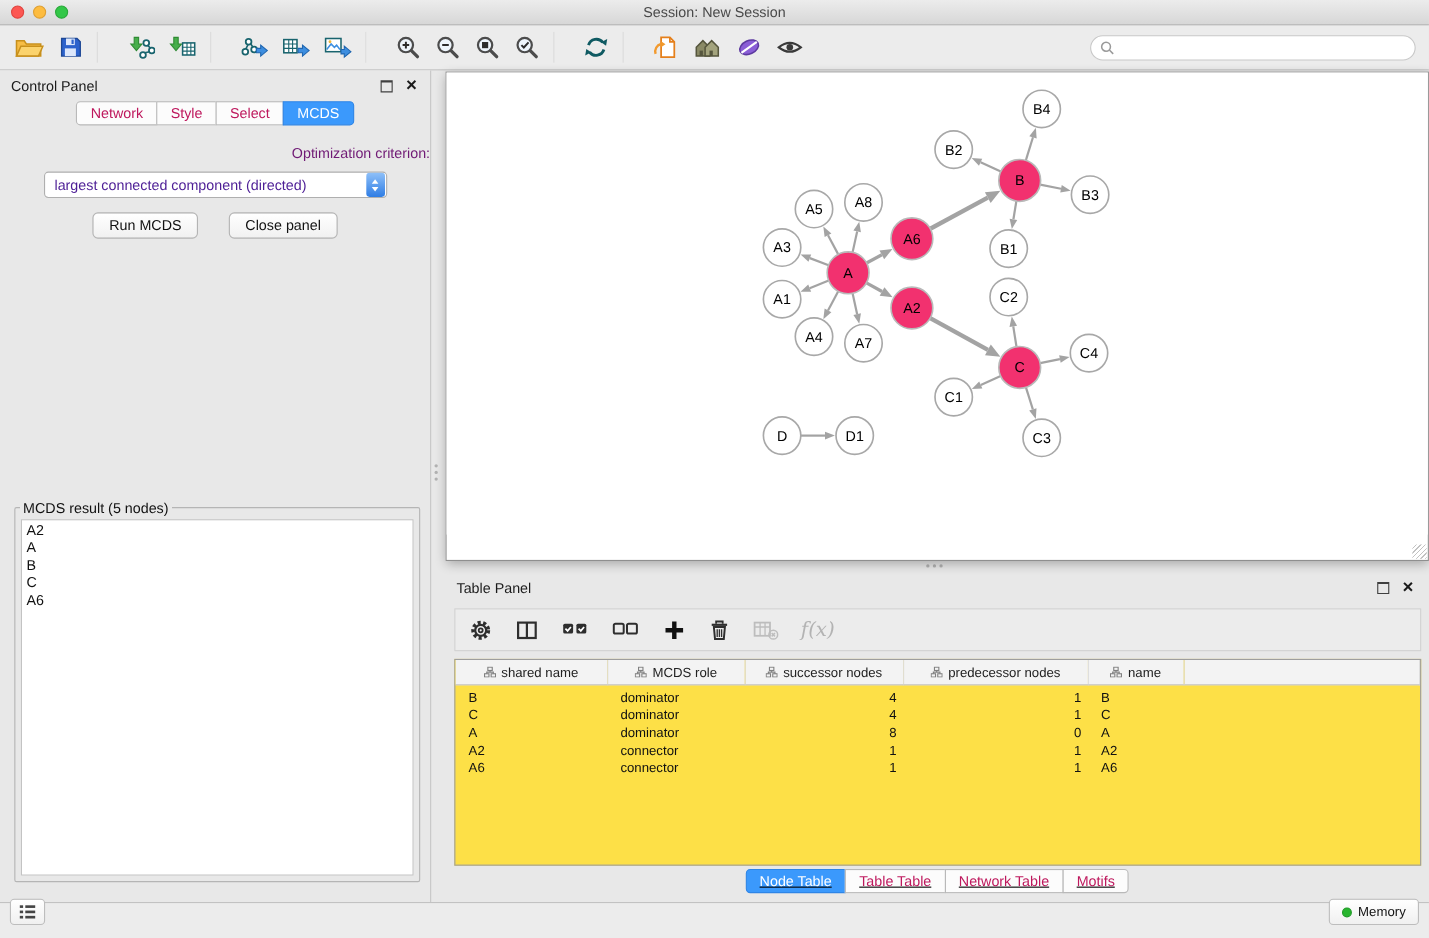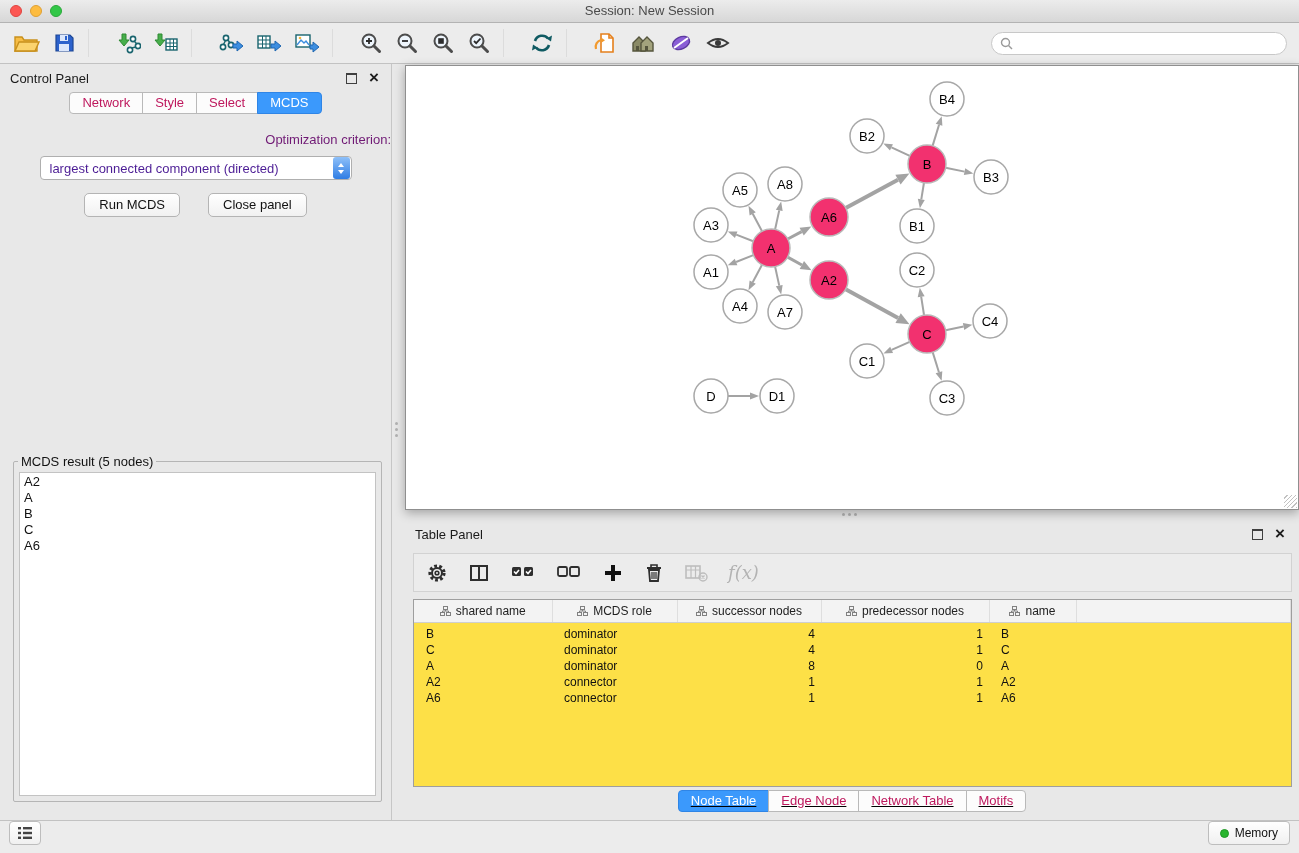--- a/index.html
+++ b/index.html
@@ -54,21 +54,21 @@
   .fx{font-family:"DejaVu Serif","Liberation Serif",serif;font-style:italic;color:#b3b3b3;font-size:18px;}
   .table-wrap{position:absolute;left:413px;top:599px;width:879px;height:188px;background:#fde047;border:1px solid #9e9e9e;overflow:hidden;box-sizing:border-box;}
   table.node-table{border-collapse:collapse;table-layout:fixed;width:100%;}
   table.node-table th{background:#f3f3f3;border-bottom:1px solid #cfcfcf;border-right:1px solid #dedede;height:20px;font-weight:400;font-size:12px;color:#222;text-align:center;white-space:nowrap;overflow:hidden;}
   table.node-table th .hlabel{margin-left:5px;}
   table.node-table td{font-size:12px;height:16px;color:#111;padding:0 0 0 12px;white-space:nowrap;overflow:hidden;}
   table.node-table td.num{text-align:right;padding:0 6px 0 0;}
   table.node-table tr.first td{padding-top:3px;}
   .tp-tabs{position:absolute;left:405px;top:790px;width:894px;display:flex;justify-content:center;text-decoration:underline;}
   
-  .statusbar{position:absolute;left:0;bottom:0;width:100%;height:33px;background:#ececec;border-top:1px solid #c2c2c2;display:flex;align-items:flex-start;padding:0 9px;box-sizing:border-box;margin-top:34px;}
+  .statusbar{position:absolute;left:0;bottom:0;width:100%;height:33px;background:#ececec;border-top:1px solid #c2c2c2;display:flex;align-items:flex-end;padding:12px 9px;box-sizing:border-box;margin-top:34px;}
   .sb-btn{width:30px;height:22px;border:1px solid #bdbdbd;border-radius:4px;background:linear-gradient(#ffffff,#f0f0f0);display:flex;align-items:center;justify-content:center;}
   .memory-btn{margin-left:auto;height:22px;border:1px solid #bdbdbd;border-radius:4px;background:linear-gradient(#ffffff,#f0f0f0);display:flex;align-items:center;gap:6px;padding:0 11px;font-size:12px;color:#111;}
   .mem-dot{width:9px;height:9px;border-radius:50%;background:#28b52e;border:1px solid #1d9824;box-sizing:border-box;}
   
   .vdots{position:absolute;left:395px;top:422px;display:flex;flex-direction:column;gap:3px;}
   .hdots{position:absolute;left:842px;top:513px;display:flex;gap:3px;}
   .vdots i,.hdots i{width:3px;height:3px;border-radius:50%;background:#b2b2b2;display:block;}
 </style>
 </head>
 <body>
@@ -495,21 +495,21 @@
           <td class="num">1</td>
           <td>A6</td>
           <td></td>
         </tr>
       </tbody>
   </table>
 </div>
 
 <div class="tp-tabs tabbar">
     <span class="tab active">Node Table</span>
-    <span class="tab">Edge Node</span>
+    <span class="tab">Table Table</span>
     <span class="tab">Network Table</span>
     <span class="tab">Motifs</span>
   </div>
 
 <div class="statusbar">
   <span class="sb-btn">
     <svg width="16" height="14" viewBox="0 0 16 14">
         <rect x="1" y="1" width="3" height="2.4" fill="#444"></rect>
         <rect x="1" y="5.8" width="3" height="2.4" fill="#444"></rect>
         <rect x="1" y="10.6" width="3" height="2.4" fill="#444"></rect>

